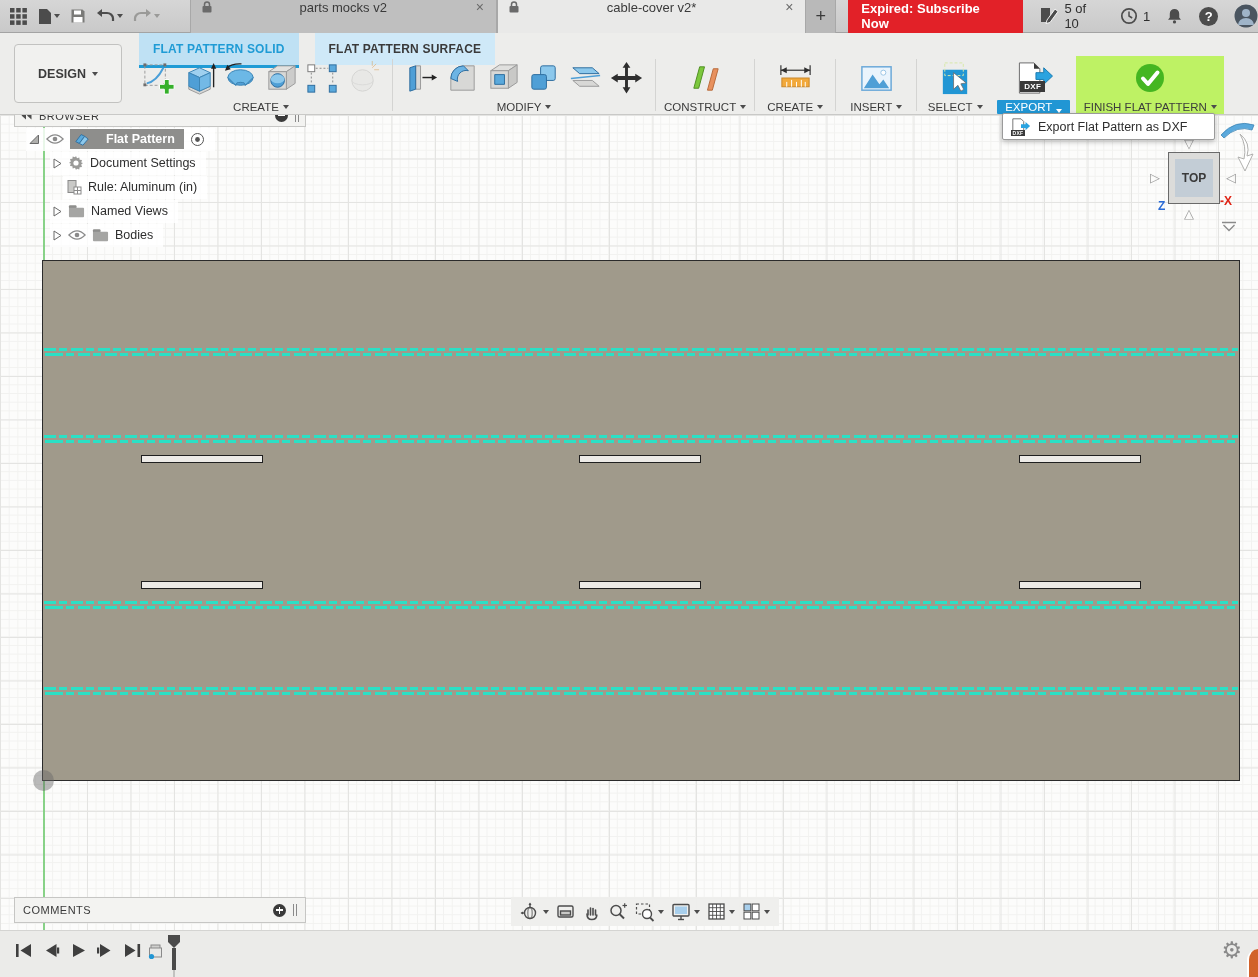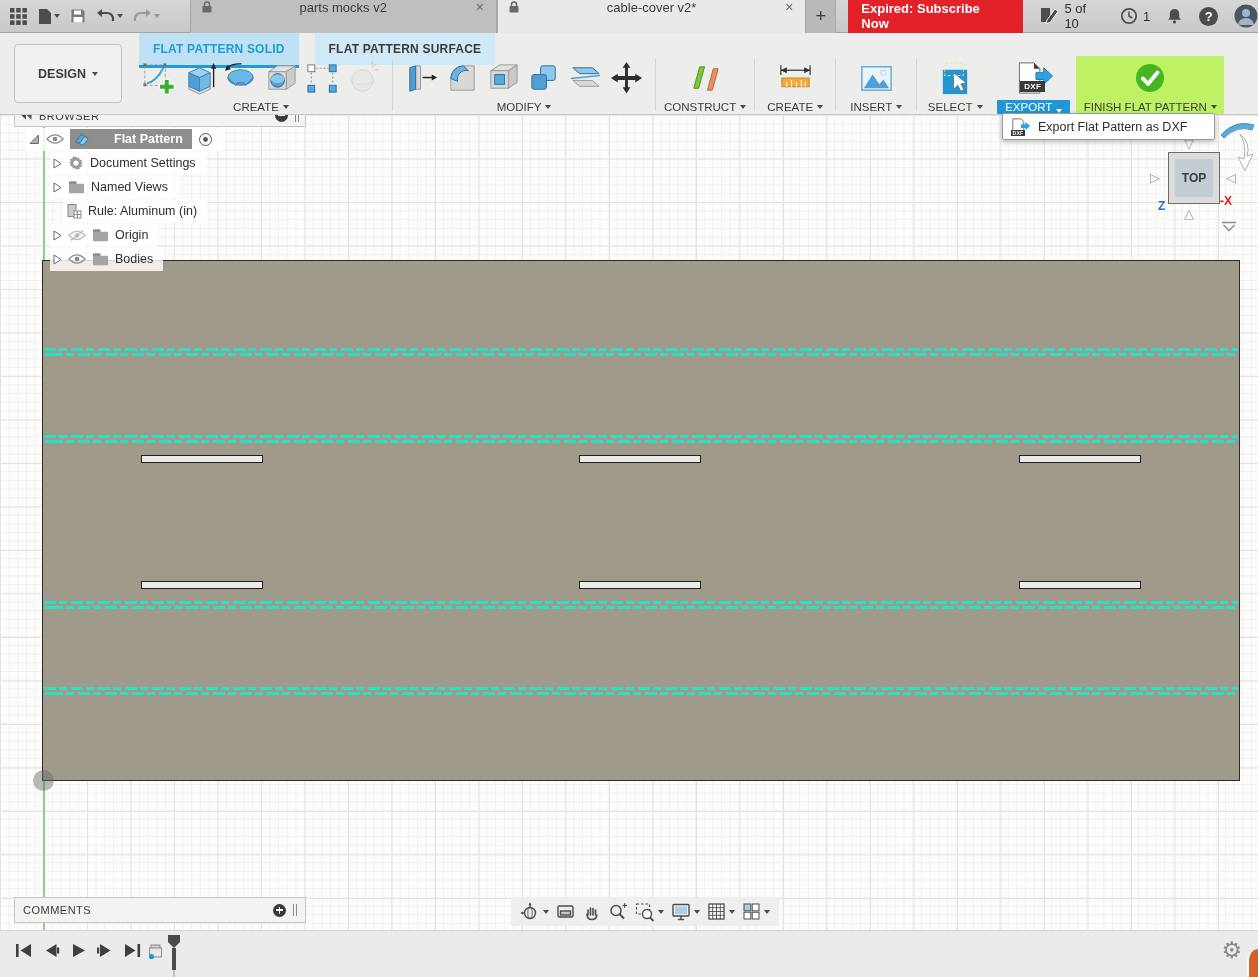--- a/index.html
+++ b/index.html
@@ -93,21 +93,21 @@
     letter-spacing:.5px; color:#3a3a3a; }
   .br-header .spacer { flex:1; }
   .circle-btn { width:13px; height:13px; border-radius:50%; background:#3a3a3a; position:relative; }
   .circle-btn::before { content:""; position:absolute; left:3px; right:3px; top:5.8px; height:1.6px; background:#fff; }
   .circle-btn.plus::after { content:""; position:absolute; top:3px; bottom:3px; left:5.8px; width:1.6px; background:#fff; }
   .grip { width:4px; height:12px; border-left:1.5px solid #8a8a8a; border-right:1.5px solid #8a8a8a; }
   .br-row { height:24px; display:flex; align-items:center; }
   .row-bg { background:rgba(255,255,255,.82); display:flex; align-items:center; height:23px;
     padding:0 10px 0 3px; gap:6px; color:#2e2e2e; }
   .fp-chip { background:#8e8e8c; color:#fff; font-weight:bold; display:flex; align-items:center;
-    gap:24px; height:20px; padding:0 9px 0 4px; }
+    gap:16px; height:20px; padding:0 9px 0 4px; }
   .indent1 { margin-left:12px; } .indent2 { margin-left:36px; }
 
   
   .viewcube { position:absolute; left:1140px; top:115px; width:118px; height:130px; z-index:8; }
   .vc-face { position:absolute; left:28px; top:37px; width:52px; height:52px;
     background:#dcdcda; border:1px solid #6a6a6a; display:flex; align-items:center; justify-content:center; }
   .vc-inner { width:38px; height:38px; background:#c3cdd6; display:flex; align-items:center;
     justify-content:center; font-size:12px; font-weight:bold; color:#3a3a3a; }
   .vc-arrow { position:absolute; font-size:13px; color:#9a9a9a; line-height:1; }
   .vc-axis { position:absolute; font-size:12px; font-weight:bold; }
@@ -569,37 +569,20 @@
       <span>
         <svg width="16" height="16" viewBox="0 0 16 16">
             <path d="M8 1 l1 2.2 2.3-.8 .3 2.4 2.4 .3 -.8 2.3 L15 8 l-1.8 1.6 .8 2.3 -2.4 .3 -.3 2.4 -2.3 -.8 L8 15 l-1 -2.2 -2.3 .8 -.3 -2.4 -2.4 -.3 .8 -2.3 L1 8 l1.8 -1.6 -.8 -2.3 2.4 -.3 .3 -2.4 2.3 .8 Z" fill="#9a9a98"></path>
             <circle cx="8" cy="8" r="2.6" fill="#fff"></circle>
           </svg>
       </span>
       <span>Document Settings</span>
     </span>
   </div>
 
-  <div class="br-row indent2">
-    <span class="row-bg">
-      <span>
-          <svg width="9" height="11" viewBox="0 0 9 11">
-            <polygon points="1,1 8,5.5 1,10" fill="#fff" stroke="#6a6a6a"></polygon>
-          </svg>
-        </span>
-      <span>
-        <svg width="17" height="14" viewBox="0 0 18 14">
-            <rect x="1" y="1" width="8" height="4" rx="1" fill="#8e8e8c"></rect>
-            <rect x="1" y="3.5" width="16" height="10" rx="1" fill="#a5a5a3"></rect>
-          </svg>
-      </span>
-      <span>Named Views</span>
-    </span>
-  </div>
-
   <div class="br-row indent2" style="padding-left:13px">
     <span class="row-bg">
       <span>
         <svg width="16" height="16" viewBox="0 0 16 16">
             <rect x="2" y="1.5" width="8" height="12" fill="#c9c9c7" stroke="#8a8a8a"></rect>
             <rect x="8" y="8" width="7" height="7" fill="#fff" stroke="#8a8a8a"></rect>
             <line x1="8" y1="11.5" x2="15" y2="11.5" stroke="#8a8a8a"></line>
             <line x1="11.5" y1="8" x2="11.5" y2="15" stroke="#8a8a8a"></line>
           </svg>
       </span>
@@ -608,35 +591,29 @@
   </div>
 
   <div class="br-row indent2">
     <span class="row-bg">
       <span>
           <svg width="9" height="11" viewBox="0 0 9 11">
             <polygon points="1,1 8,5.5 1,10" fill="#fff" stroke="#6a6a6a"></polygon>
           </svg>
         </span>
       <span>
-        <svg width="18" height="13" viewBox="0 0 20 13">
-            <path d="M1 6.5 Q10 -2.5 19 6.5 Q10 15.5 1 6.5 Z" fill="none" stroke="#b8b8b6" stroke-width="1.3"></path>
-            <circle cx="10" cy="6.5" r="2.4" fill="#b8b8b6"></circle>
-            <line x1="3" y1="12" x2="17" y2="1" stroke="#b8b8b6" stroke-width="1.3"></line>
-          </svg>
-      </span>
-      <span>
         <svg width="17" height="14" viewBox="0 0 18 14">
             <rect x="1" y="1" width="8" height="4" rx="1" fill="#8e8e8c"></rect>
             <rect x="1" y="3.5" width="16" height="10" rx="1" fill="#a5a5a3"></rect>
           </svg>
       </span>
-      <span>Origin</span>
-    </span>
-  </div>
+      <span>Named Views</span>
+    </span>
+  </div>
+
 
   <div class="br-row indent2">
     <span class="row-bg">
       <span>
           <svg width="9" height="11" viewBox="0 0 9 11">
             <polygon points="1,1 8,5.5 1,10" fill="#fff" stroke="#6a6a6a"></polygon>
           </svg>
         </span>
       <span>
         <svg width="18" height="12" viewBox="0 0 20 12">

